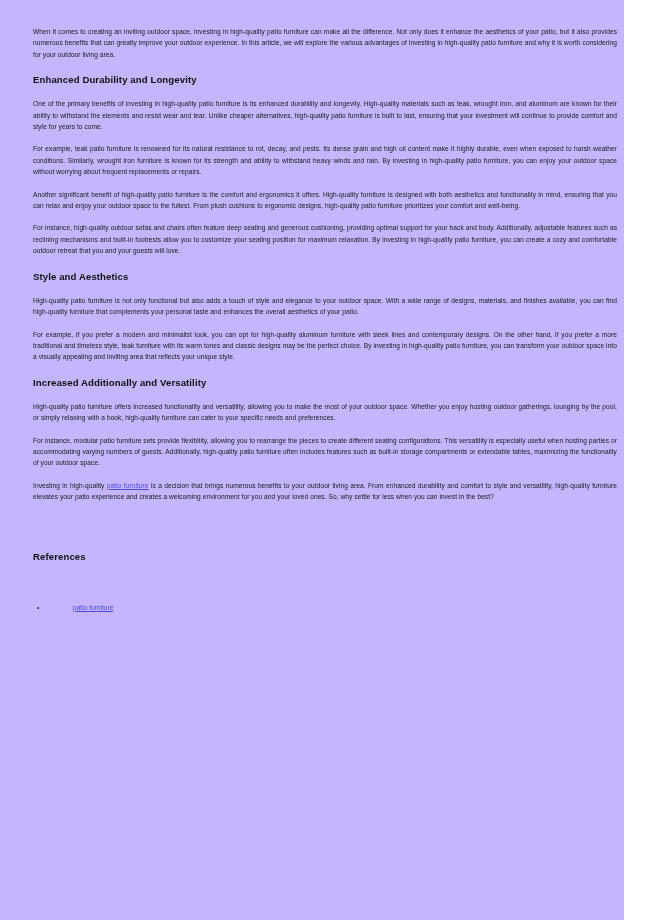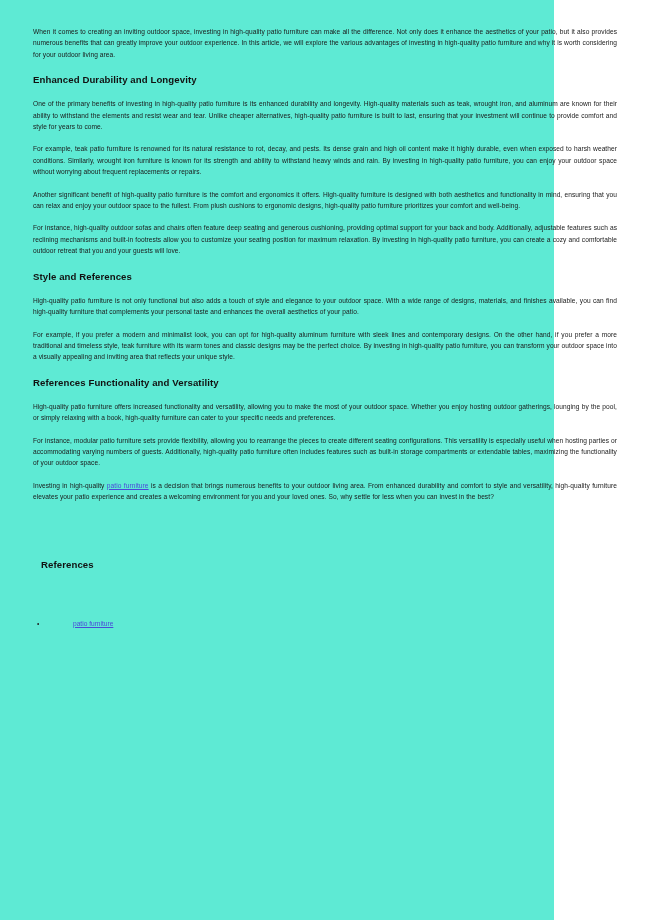--- a/index.html
+++ b/index.html
@@ -10,23 +10,23 @@
   body {
     width: 650px;
     height: 920px;
     overflow: hidden;
     font-family: "Liberation Sans", sans-serif;
     color: #1a1a1a;
     -webkit-font-smoothing: antialiased;
   }
   .page {
     position: relative;
-    width: 554px;
+    width: 624px;
     height: 920px;
-    background: #5eead4;
+    background: #c4b5fd;
     box-sizing: border-box;
     padding: 26px 30px 0 33px;
   }
   .content {
     width: 584px;
   }
   p.body-text {
     margin: 0 0 11px 0;
     font-size: 6.6px;
     line-height: 11.4px;
@@ -36,21 +36,21 @@
   }
   h2.section-heading {
     margin: 13px 0 12px 0;
     font-size: 9.6px;
     line-height: 13px;
     font-weight: bold;
     letter-spacing: 0.01em;
     color: #111111;
   }
   h2.references-heading {
-    margin: 8px;
+    margin: 0;
     font-size: 9.6px;
     line-height: 13px;
     font-weight: bold;
     letter-spacing: 0.01em;
     color: #111111;
   }
   a.inline-link,
   a.ref-link {
     color: #4a4ad8;
     text-decoration: underline;
@@ -90,25 +90,25 @@
 
     <p class="body-text">When it comes to creating an inviting outdoor space, investing in high-quality patio furniture can make all the difference. Not only does it enhance the aesthetics of your patio, but it also provides numerous benefits that can greatly improve your outdoor experience. In this article, we will explore the various advantages of investing in high-quality patio furniture and why it is worth considering for your outdoor living area.</p>
 
     <h2 class="section-heading">Enhanced Durability and Longevity</h2>
     <p class="body-text">One of the primary benefits of investing in high-quality patio furniture is its enhanced durability and longevity. High-quality materials such as teak, wrought iron, and aluminum are known for their ability to withstand the elements and resist wear and tear. Unlike cheaper alternatives, high-quality patio furniture is built to last, ensuring that your investment will continue to provide comfort and style for years to come.</p>
     <p class="body-text">For example, teak patio furniture is renowned for its natural resistance to rot, decay, and pests. Its dense grain and high oil content make it highly durable, even when exposed to harsh weather conditions. Similarly, wrought iron furniture is known for its strength and ability to withstand heavy winds and rain. By investing in high-quality patio furniture, you can enjoy your outdoor space without worrying about frequent replacements or repairs.</p>
 
     <p class="body-text">Another significant benefit of high-quality patio furniture is the comfort and ergonomics it offers. High-quality furniture is designed with both aesthetics and functionality in mind, ensuring that you can relax and enjoy your outdoor space to the fullest. From plush cushions to ergonomic designs, high-quality patio furniture prioritizes your comfort and well-being.</p>
     <p class="body-text">For instance, high-quality outdoor sofas and chairs often feature deep seating and generous cushioning, providing optimal support for your back and body. Additionally, adjustable features such as reclining mechanisms and built-in footrests allow you to customize your seating position for maximum relaxation. By investing in high-quality patio furniture, you can create a cozy and comfortable outdoor retreat that you and your guests will love.</p>
 
-    <h2 class="section-heading">Style and References</h2>
+    <h2 class="section-heading">Style and Aesthetics</h2>
     <p class="body-text">High-quality patio furniture is not only functional but also adds a touch of style and elegance to your outdoor space. With a wide range of designs, materials, and finishes available, you can find high-quality furniture that complements your personal taste and enhances the overall aesthetics of your patio.</p>
     <p class="body-text">For example, if you prefer a modern and minimalist look, you can opt for high-quality aluminum furniture with sleek lines and contemporary designs. On the other hand, if you prefer a more traditional and timeless style, teak furniture with its warm tones and classic designs may be the perfect choice. By investing in high-quality patio furniture, you can transform your outdoor space into a visually appealing and inviting area that reflects your unique style.</p>
 
-    <h2 class="section-heading">References Functionality and Versatility</h2>
+    <h2 class="section-heading">Increased Additionally and Versatility</h2>
     <p class="body-text">High-quality patio furniture offers increased functionality and versatility, allowing you to make the most of your outdoor space. Whether you enjoy hosting outdoor gatherings, lounging by the pool, or simply relaxing with a book, high-quality furniture can cater to your specific needs and preferences.</p>
     <p class="body-text">For instance, modular patio furniture sets provide flexibility, allowing you to rearrange the pieces to create different seating configurations. This versatility is especially useful when hosting parties or accommodating varying numbers of guests. Additionally, high-quality patio furniture often includes features such as built-in storage compartments or extendable tables, maximizing the functionality of your outdoor space.</p>
 
     <p class="body-text"><span>Investing in high-quality </span><a class="inline-link" href="#">patio furniture</a><span> is a decision that brings numerous benefits to your outdoor living area. From enhanced durability and comfort to style and versatility, high-quality furniture elevates your patio experience and creates a welcoming environment for you and your loved ones. So, why settle for less when you can invest in the best?</span></p>
 
     <div class="spacer-before-references"></div>
 
     <h2 class="references-heading">References</h2>
 
     <div class="references-gap"></div>

